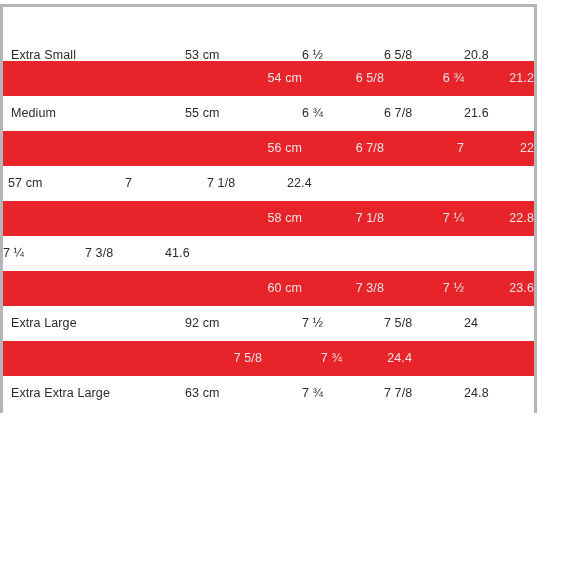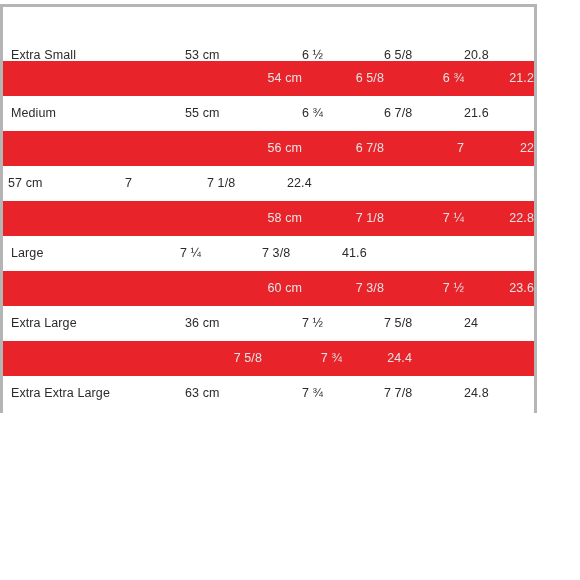--- a/index.html
+++ b/index.html
@@ -131,35 +131,34 @@
           <div class="cell c-c">22.4</div>
         </div>
         <div class="row band-red">
           <div class="cell c-size"></div>
           <div class="cell c-cm">58 cm</div>
           <div class="cell c-a">7 1/8</div>
           <div class="cell c-b">7 ¼</div>
           <div class="cell c-c">22.8</div>
         </div>
         <div class="row band-white">
-          <div class="cell c-size">Large</div>
           <div class="cell c-a">7 ¼</div>
           <div class="cell c-b">7 3/8</div>
           <div class="cell c-c">41.6</div>
         </div>
         <div class="row band-red">
           <div class="cell c-size"></div>
           <div class="cell c-cm">60 cm</div>
           <div class="cell c-a">7 3/8</div>
           <div class="cell c-b">7 ½</div>
           <div class="cell c-c">23.6</div>
         </div>
         <div class="row band-white">
           <div class="cell c-size">Extra Large</div>
-          <div class="cell c-cm">36 cm</div>
+          <div class="cell c-cm">92 cm</div>
           <div class="cell c-a">7 ½</div>
           <div class="cell c-b">7 5/8</div>
           <div class="cell c-c">24</div>
         </div>
         <div class="row band-red">
           <div class="cell c-size"></div>
           <div class="cell c-a">7 5/8</div>
           <div class="cell c-b">7 ¾</div>
           <div class="cell c-c">24.4</div>
         </div>

